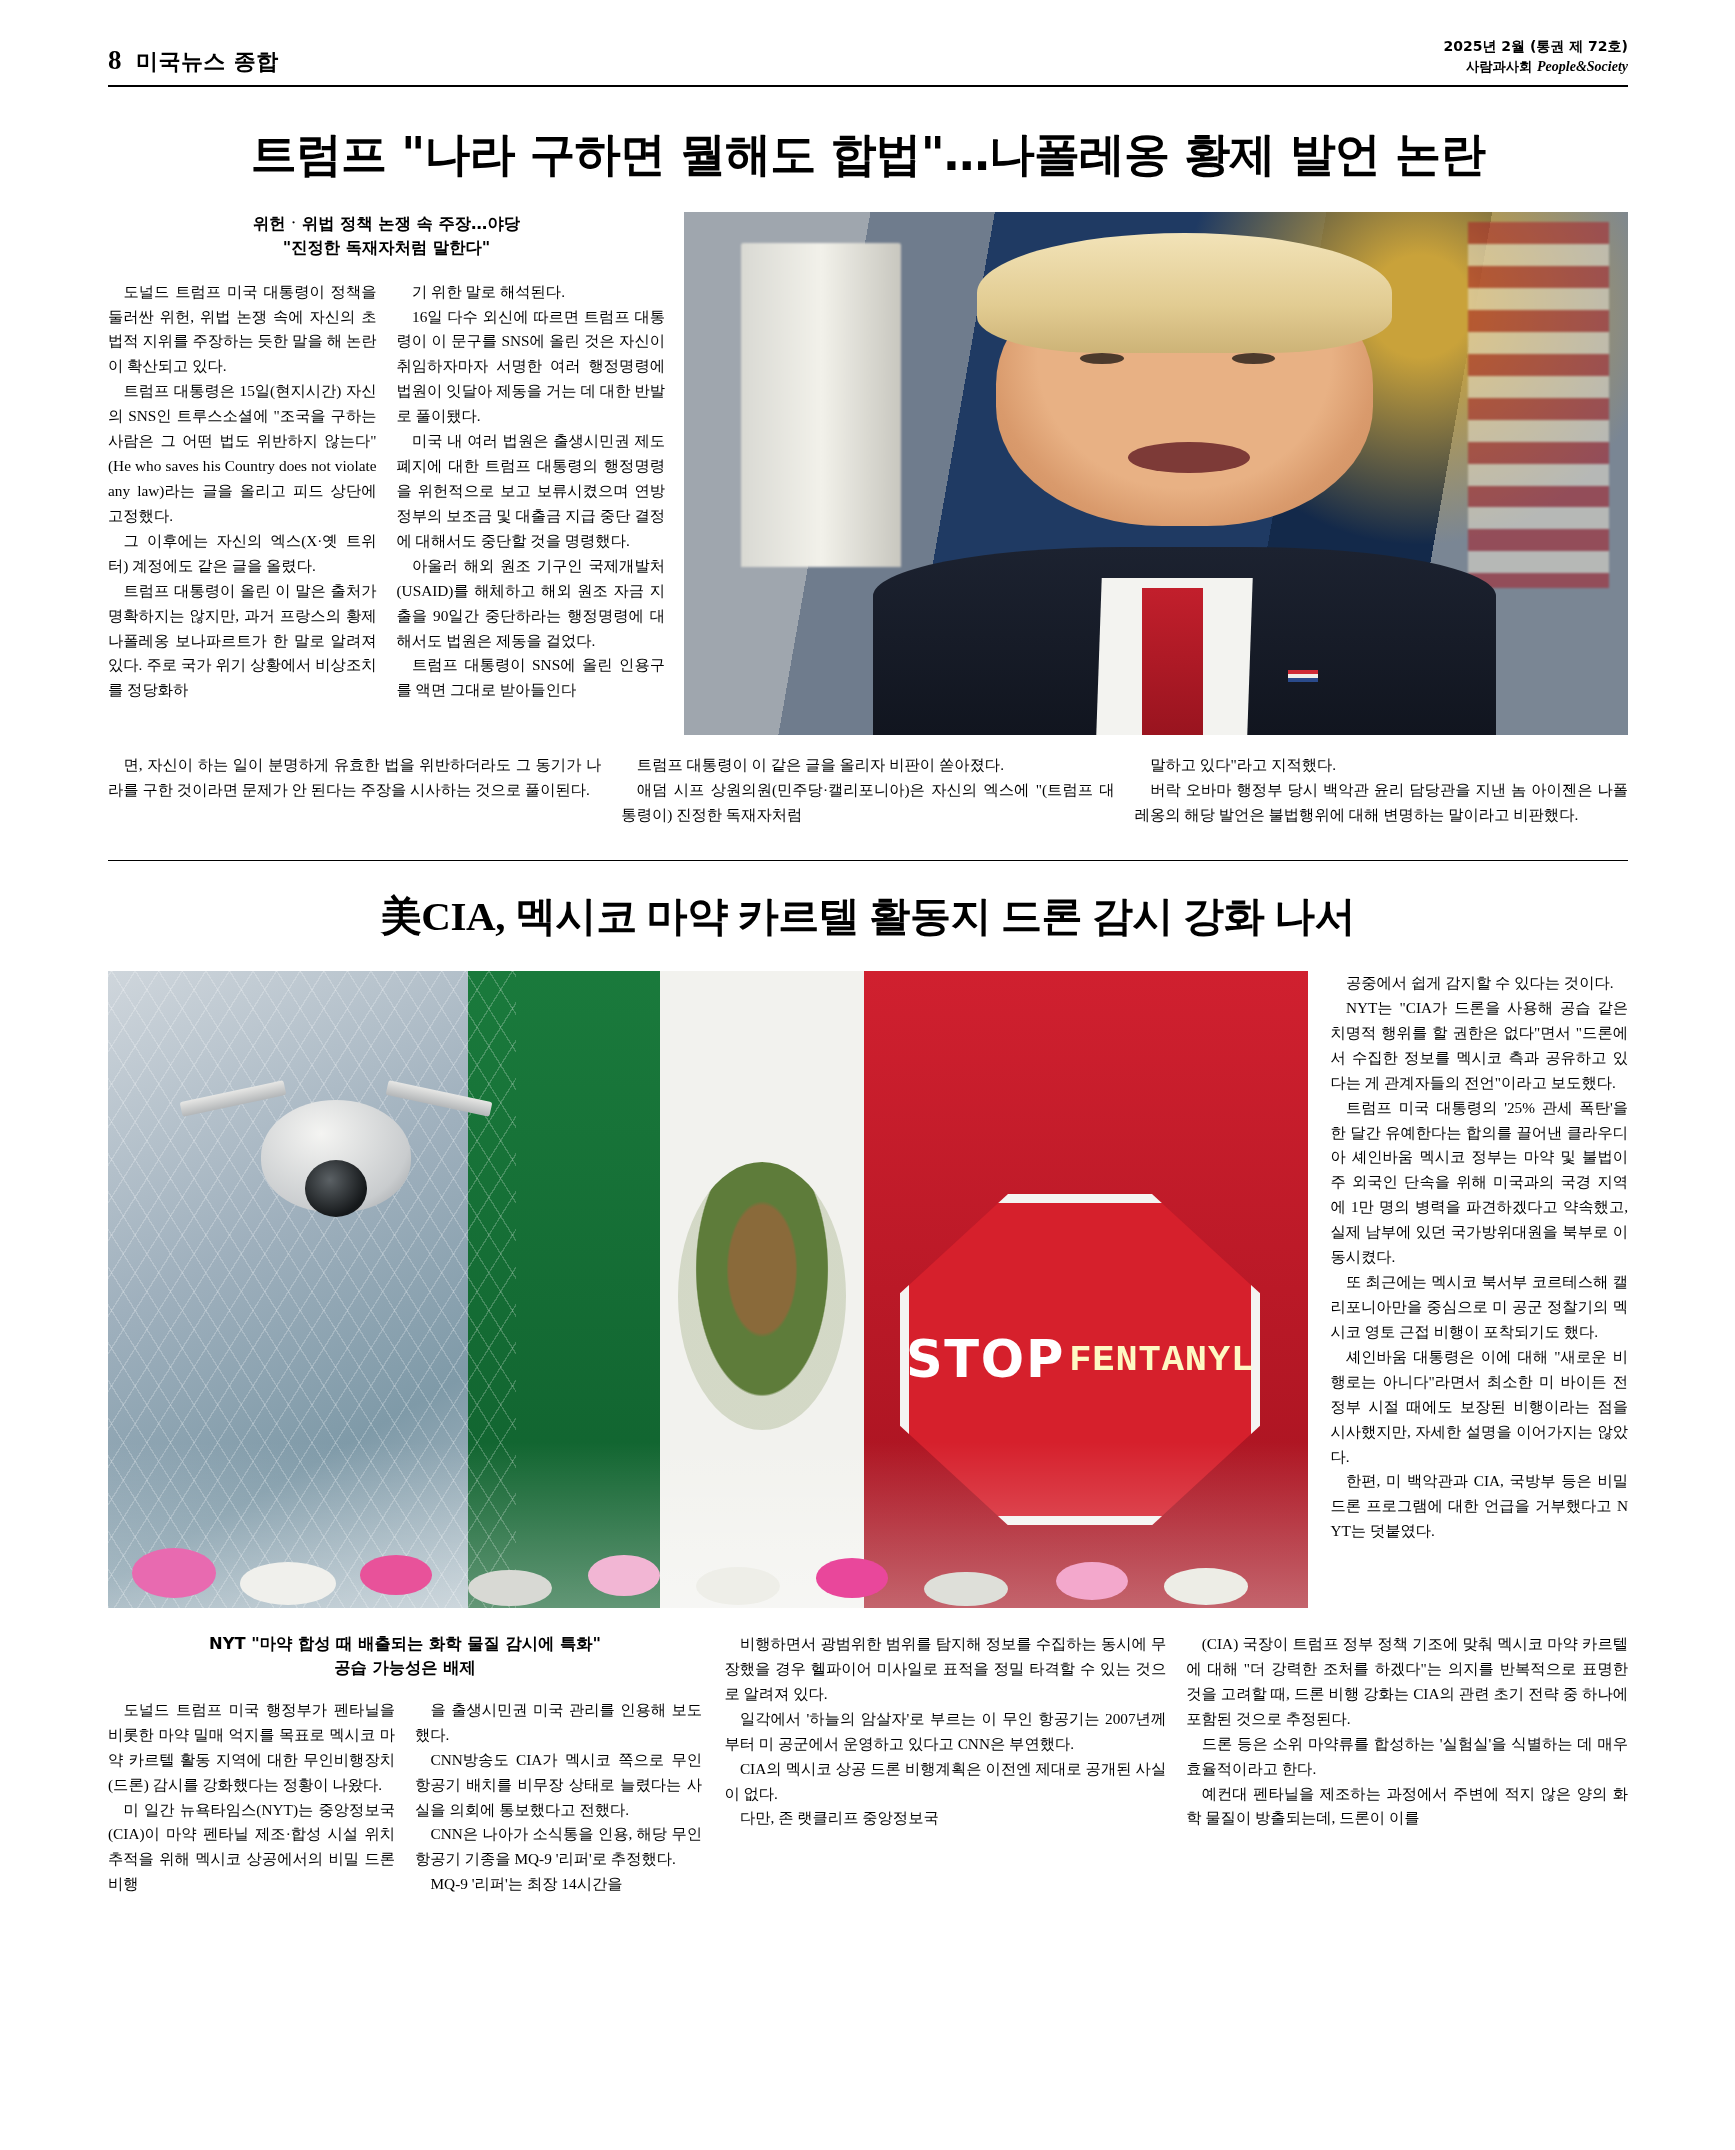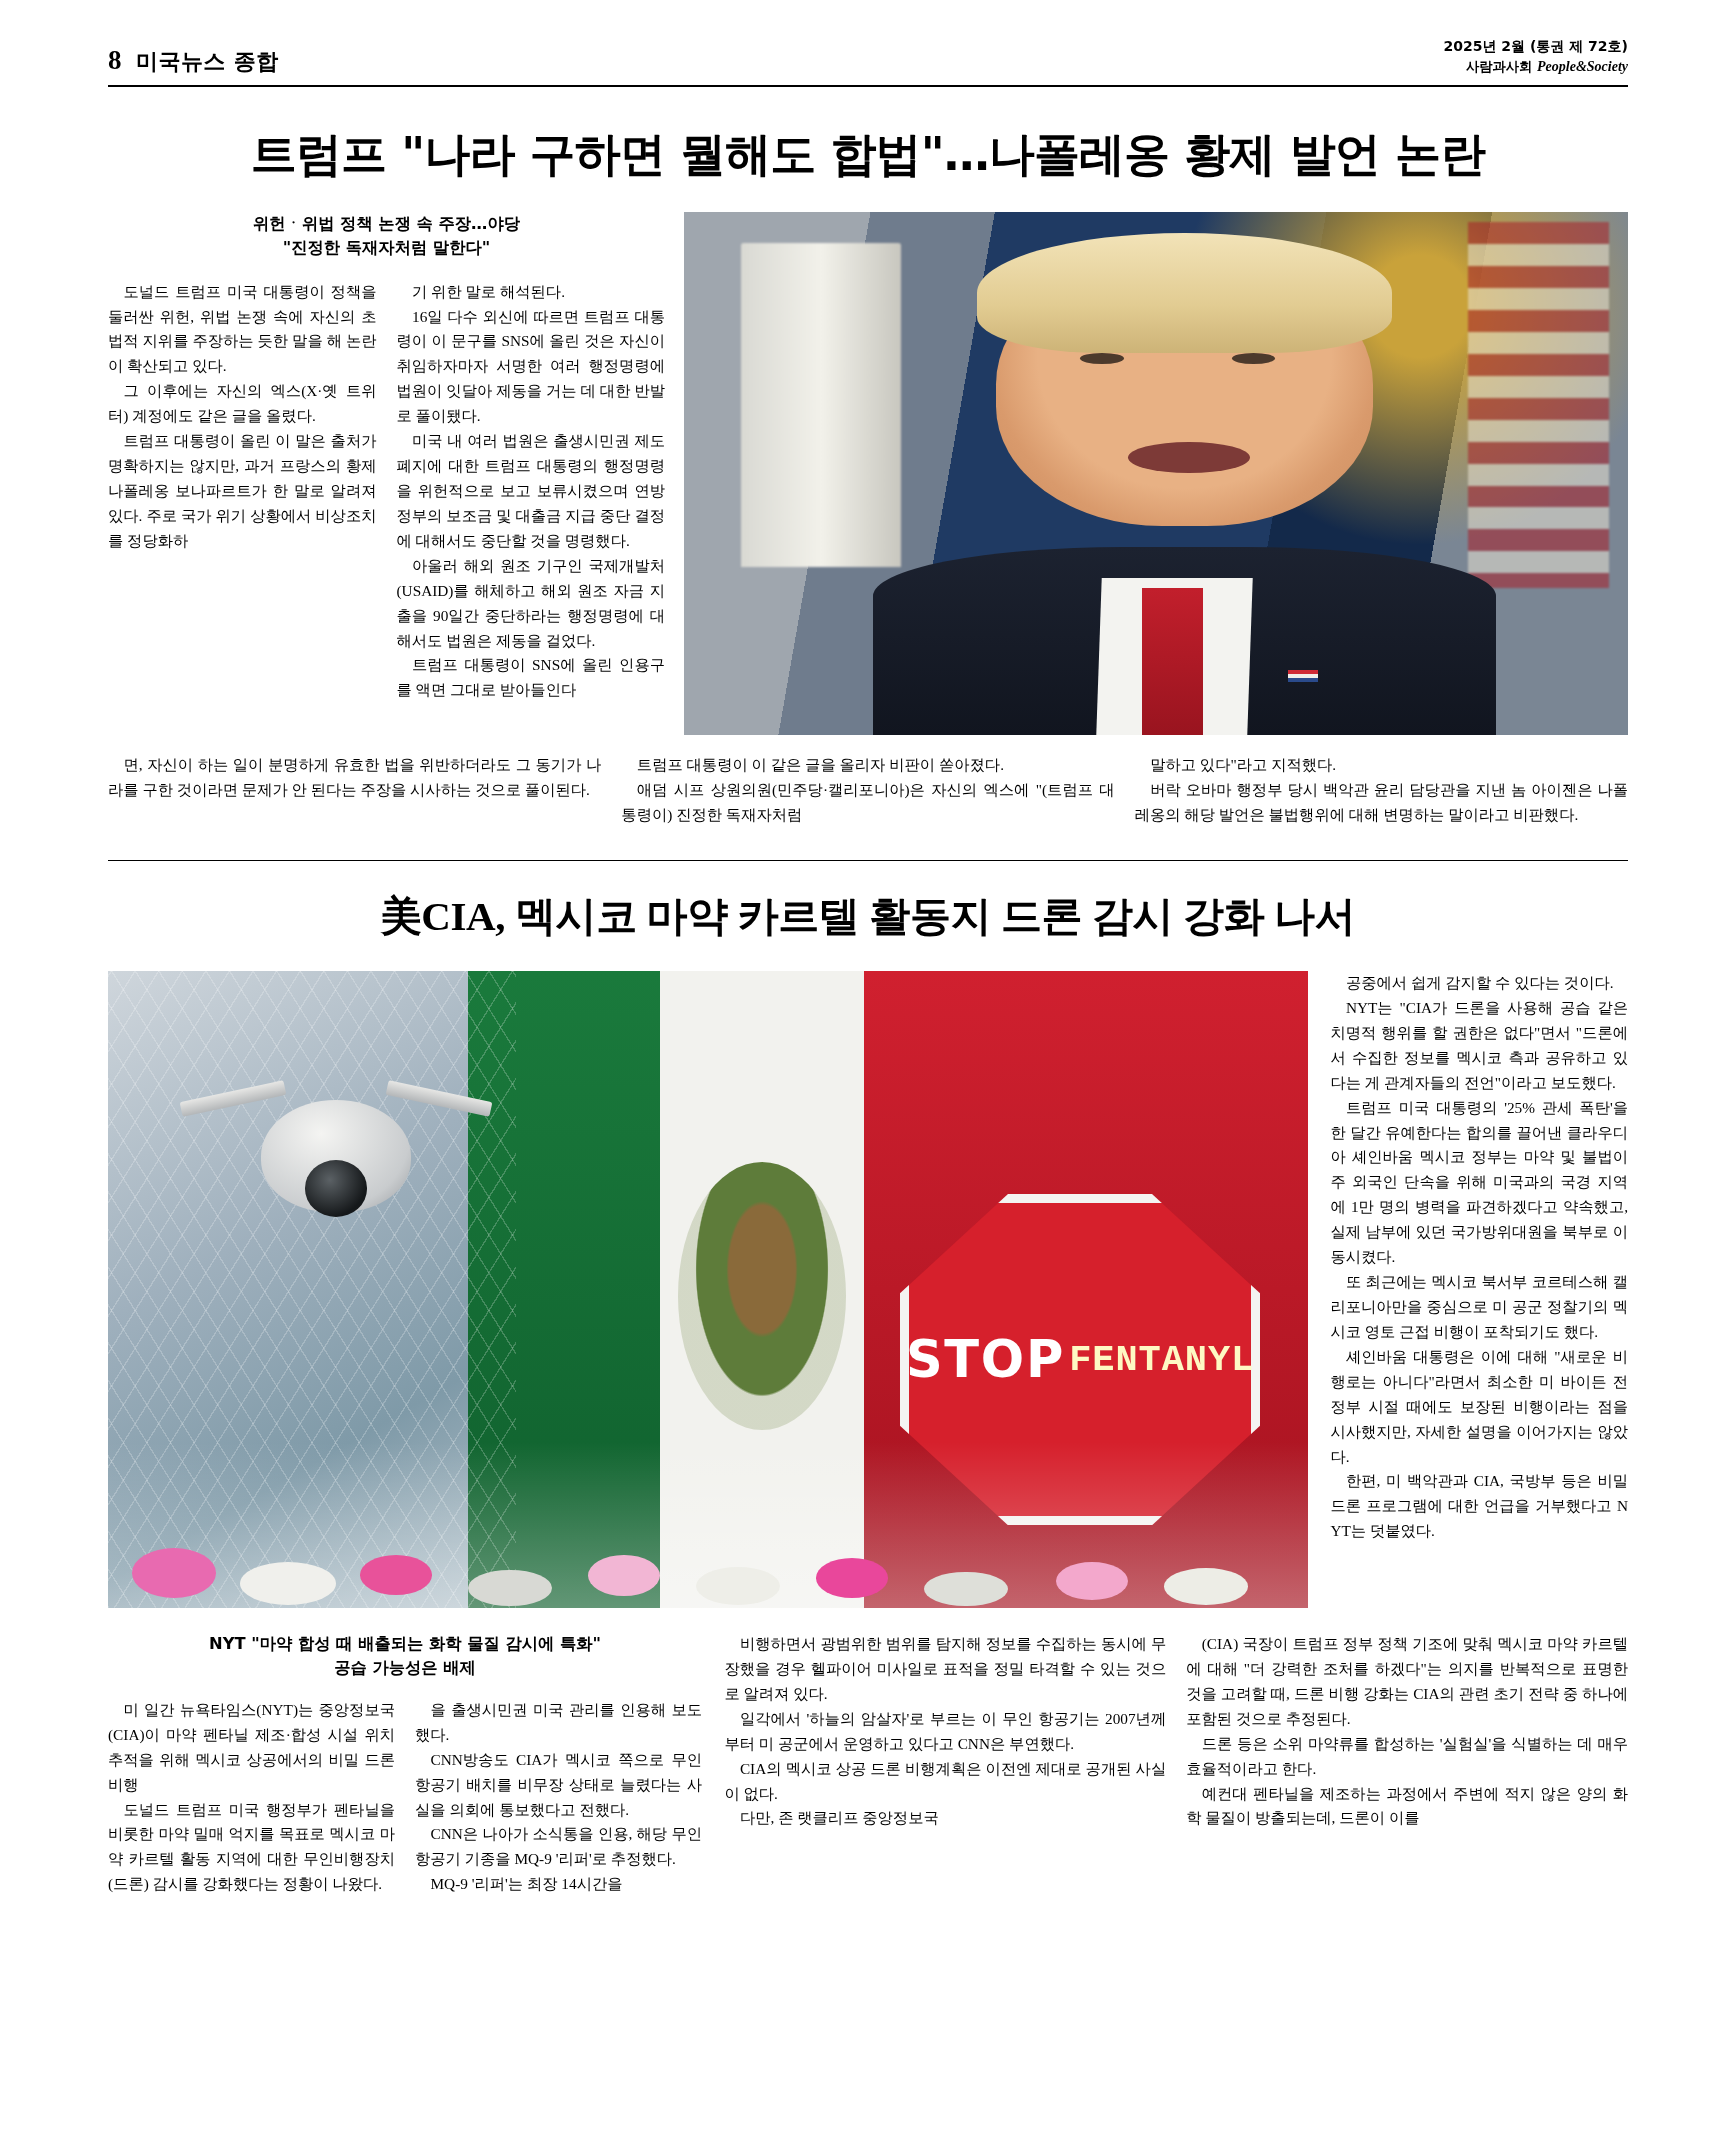--- a/index.html
+++ b/index.html
@@ -422,20 +422,21 @@
 
   <div class="a1-body">
     <div class="a1-left">
       <div class="subhead">
         <div>위헌ㆍ위법 정책 논쟁 속 주장…야당</div>
         <div>"진정한 독재자처럼 말한다"</div>
       </div>
       <div class="cols2">
         <div class="col">
           <p class="para">도널드 트럼프 미국 대통령이 정책을 둘러싼 위헌, 위법 논쟁 속에 자신의 초법적 지위를 주장하는 듯한 말을 해 논란이 확산되고 있다.</p>
+          <p class="para">트럼프 대통령은 15일(현지시간) 자신의 SNS인 트루스소셜에 "조국을 구하는 사람은 그 어떤 법도 위반하지 않는다"(He who saves his Country does not violate any law)라는 글을 올리고 피드 상단에 고정했다.</p>
           <p class="para">그 이후에는 자신의 엑스(X·옛 트위터) 계정에도 같은 글을 올렸다.</p>
           <p class="para">트럼프 대통령이 올린 이 말은 출처가 명확하지는 않지만, 과거 프랑스의 황제 나폴레옹 보나파르트가 한 말로 알려져 있다. 주로 국가 위기 상황에서 비상조치를 정당화하</p>
         </div>
         <div class="col">
           <p class="para">기 위한 말로 해석된다.</p>
           <p class="para">16일 다수 외신에 따르면 트럼프 대통령이 이 문구를 SNS에 올린 것은 자신이 취임하자마자 서명한 여러 행정명령에 법원이 잇달아 제동을 거는 데 대한 반발로 풀이됐다.</p>
           <p class="para">미국 내 여러 법원은 출생시민권 제도 폐지에 대한 트럼프 대통령의 행정명령을 위헌적으로 보고 보류시켰으며 연방정부의 보조금 및 대출금 지급 중단 결정에 대해서도 중단할 것을 명령했다.</p>
           <p class="para">아울러 해외 원조 기구인 국제개발처(USAID)를 해체하고 해외 원조 자금 지출을 90일간 중단하라는 행정명령에 대해서도 법원은 제동을 걸었다.</p>
           <p class="para">트럼프 대통령이 SNS에 올린 인용구를 액면 그대로 받아들인다</p>
         </div>
@@ -523,22 +524,22 @@
   </div>
 
   <div class="a2-bottom">
     <div class="a2-bl">
       <div class="a2-subhead">
         <div>NYT "마약 합성 때 배출되는 화학 물질 감시에 특화"</div>
         <div>공습 가능성은 배제</div>
       </div>
       <div class="cols2">
         <div class="col">
+          <p class="para">도널드 트럼프 미국 행정부가 펜타닐을 비롯한 마약 밀매 억지를 목표로 멕시코 마약 카르텔 활동 지역에 대한 무인비행장치(드론) 감시를 강화했다는 정황이 나왔다.</p>
           <p class="para">미 일간 뉴욕타임스(NYT)는 중앙정보국(CIA)이 마약 펜타닐 제조·합성 시설 위치 추적을 위해 멕시코 상공에서의 비밀 드론 비행</p>
-          <p class="para">도널드 트럼프 미국 행정부가 펜타닐을 비롯한 마약 밀매 억지를 목표로 멕시코 마약 카르텔 활동 지역에 대한 무인비행장치(드론) 감시를 강화했다는 정황이 나왔다.</p>
         </div>
         <div class="col">
           <p class="para">을 출생시민권 미국 관리를 인용해 보도했다.</p>
           <p class="para">CNN방송도 CIA가 멕시코 쪽으로 무인 항공기 배치를 비무장 상태로 늘렸다는 사실을 의회에 통보했다고 전했다.</p>
           <p class="para">CNN은 나아가 소식통을 인용, 해당 무인 항공기 기종을 MQ-9 '리퍼'로 추정했다.</p>
           <p class="para">MQ-9 '리퍼'는 최장 14시간을</p>
         </div>
       </div>
     </div>
     <div class="a2-br">

